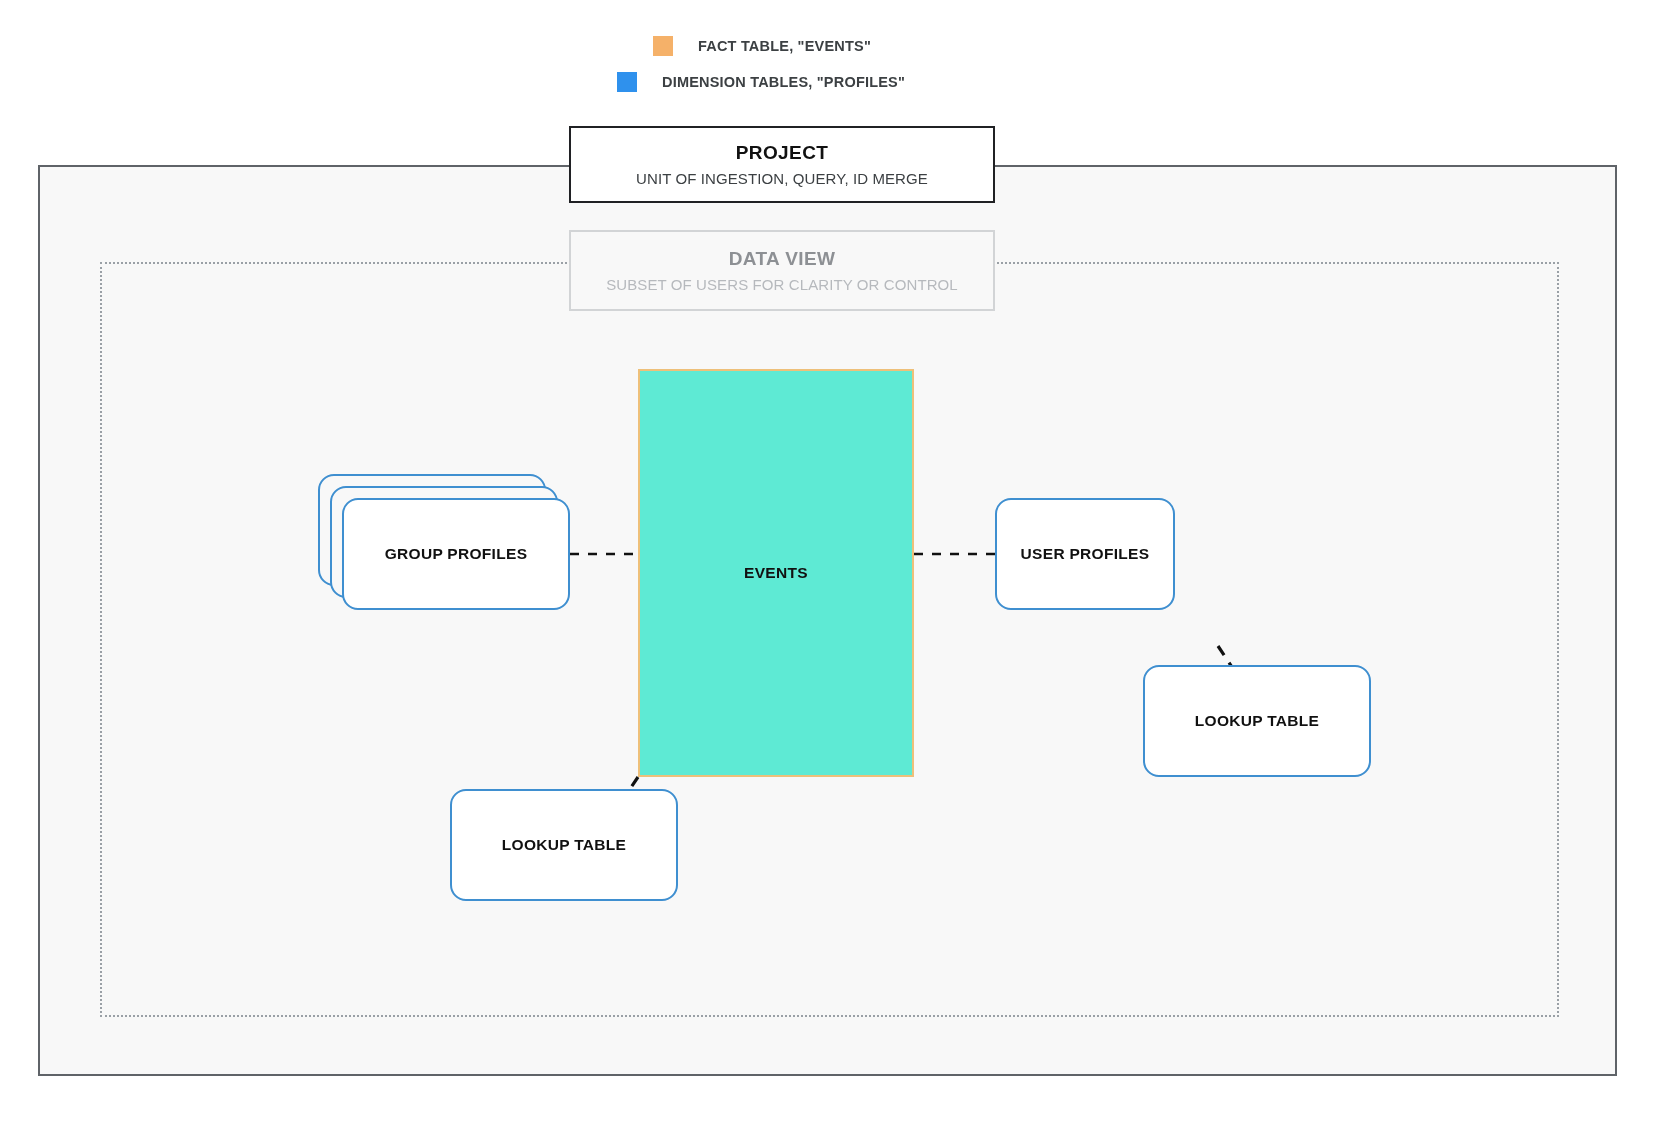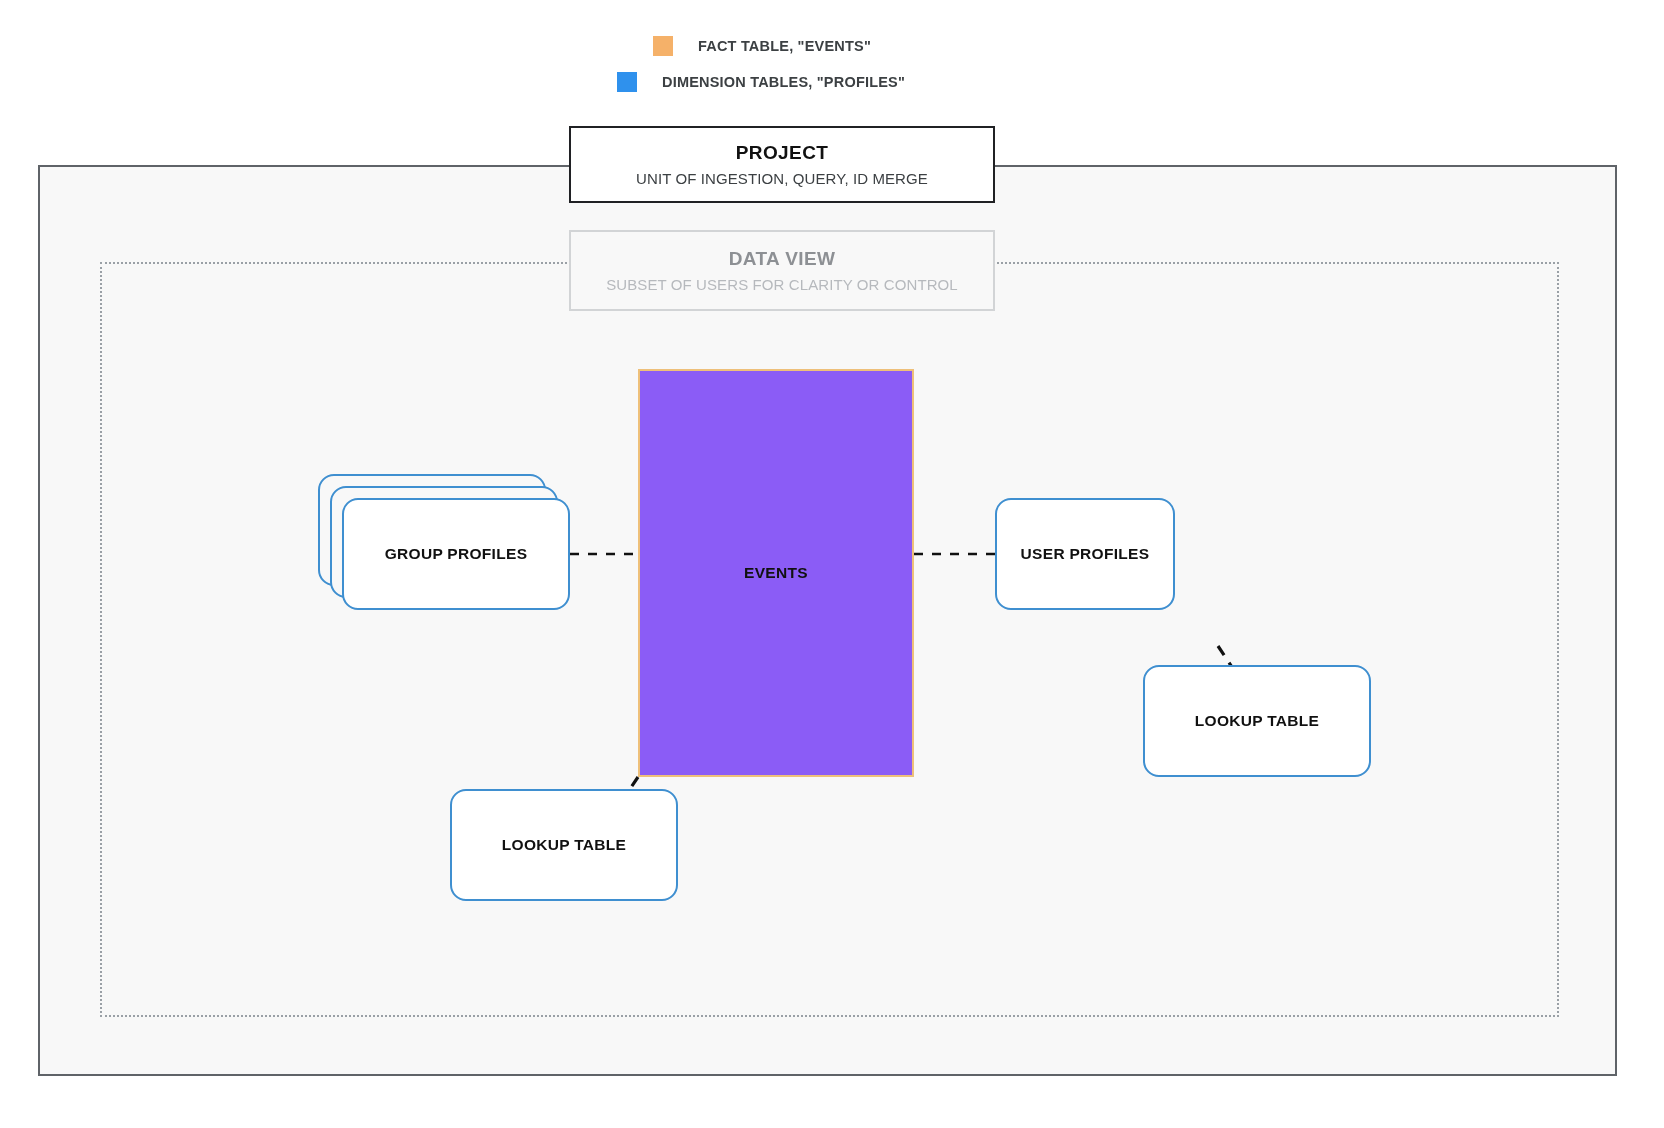--- a/index.html
+++ b/index.html
@@ -120,21 +120,21 @@
     letter-spacing: 0.1px;
   }
 
   
   #events-box {
     position: absolute;
     left: 638px;
     top: 369px;
     width: 276px;
     height: 408px;
-    background: #8b5cf6;
+    background: #5eead4;
     border: 2px solid #eec07a;
     box-sizing: border-box;
     display: flex;
     align-items: center;
     justify-content: center;
   }
   #events-box .label {
     font-size: 15.5px;
     font-weight: bold;
     color: #111111;

